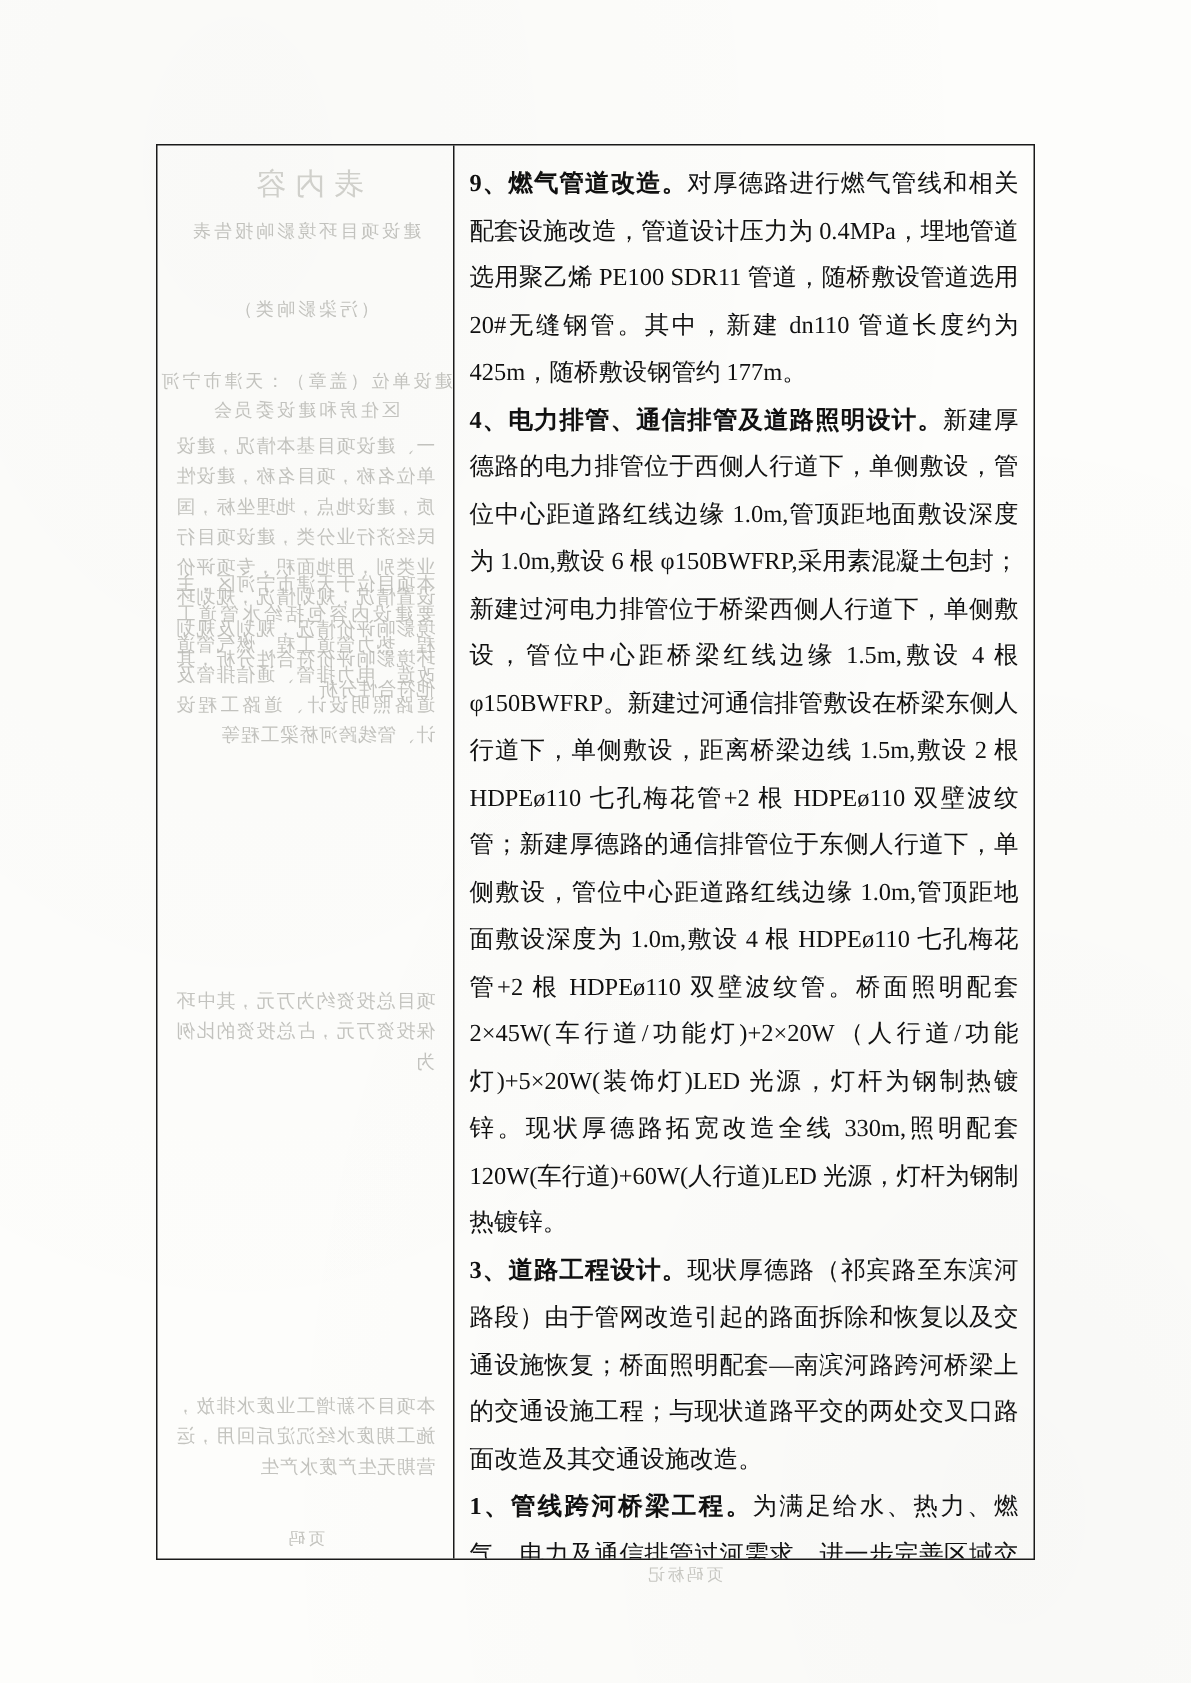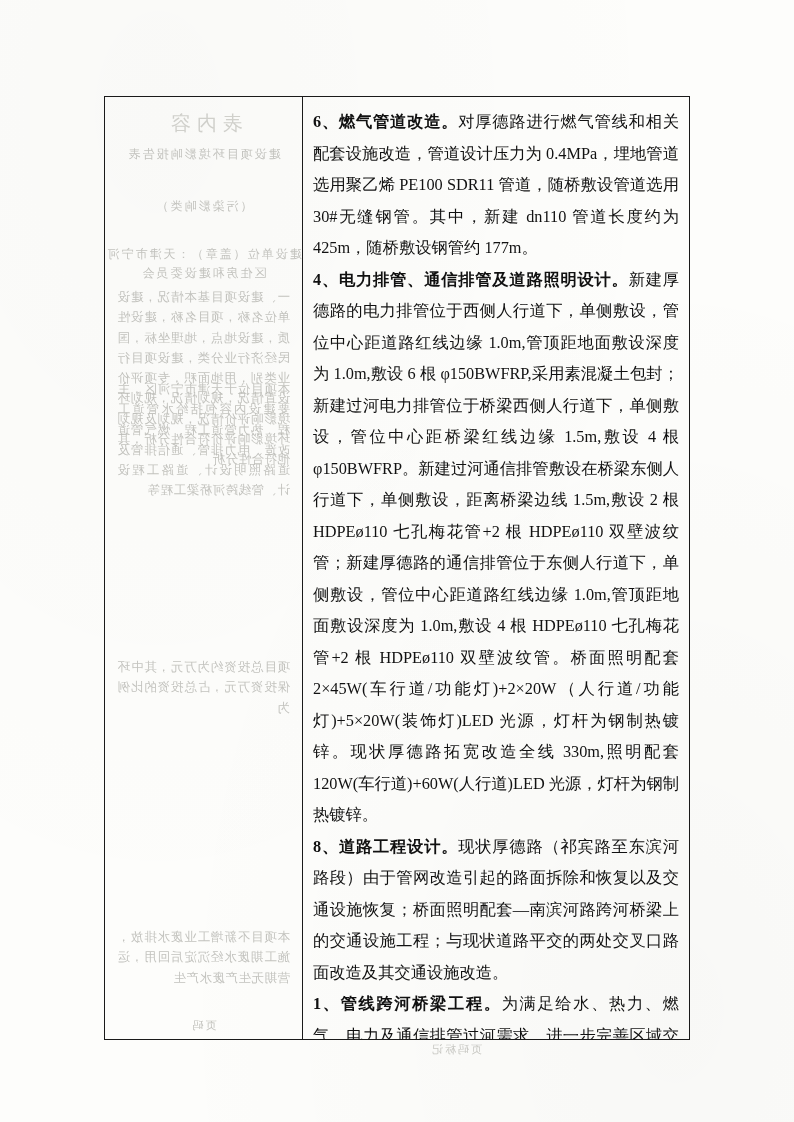--- a/index.html
+++ b/index.html
@@ -152,29 +152,29 @@
       <div class="ghost ghost-block g1">一、建设项目基本情况，建设单位名称，项目名称，建设性质，建设地点，地理坐标，国民经济行业分类，建设项目行业类别，用地面积，专项评价设置情况，规划情况，规划环境影响评价情况，规划及规划环境影响评价符合性分析，其他符合性分析</div>
       <div class="ghost ghost-block g2">本项目位于天津市宁河区，主要建设内容包括给水管道工程、热力管道工程、燃气管道改造、电力排管、通信排管及道路照明设计、道路工程设计、管线跨河桥梁工程等</div>
       <div class="ghost ghost-block g3">项目总投资约为万元，其中环保投资万元，占总投资的比例为</div>
       <div class="ghost ghost-block g4">本项目不新增工业废水排放，施工期废水经沉淀后回用，运营期无生产废水产生</div>
       <div class="ghost-foot">页码</div>
     </div>
 
     <div class="col-right">
 
       <p class="para">
-        <span class="lead">6、燃气管道改造。</span><span>对厚德路进行燃气管线和相关配套设施改造，管道设计压力为 0.4MPa，埋地管道选用聚乙烯 PE100 SDR11 管道，随桥敷设管道选用 30#无缝钢管。其中，新建 dn110 管道长度约为 425m，随桥敷设钢管约 177m。</span>
+        <span class="lead">9、燃气管道改造。</span><span>对厚德路进行燃气管线和相关配套设施改造，管道设计压力为 0.4MPa，埋地管道选用聚乙烯 PE100 SDR11 管道，随桥敷设管道选用 20#无缝钢管。其中，新建 dn110 管道长度约为 425m，随桥敷设钢管约 177m。</span>
       </p>
 
       <p class="para">
         <span class="lead">4、电力排管、通信排管及道路照明设计。</span><span>新建厚德路的电力排管位于西侧人行道下，单侧敷设，管位中心距道路红线边缘 1.0m,管顶距地面敷设深度为 1.0m,敷设 6 根 φ150BWFRP,采用素混凝土包封；新建过河电力排管位于桥梁西侧人行道下，单侧敷设，管位中心距桥梁红线边缘 1.5m,敷设 4 根 φ150BWFRP。新建过河通信排管敷设在桥梁东侧人行道下，单侧敷设，距离桥梁边线 1.5m,敷设 2 根 HDPEø110 七孔梅花管+2 根 HDPEø110 双壁波纹管；新建厚德路的通信排管位于东侧人行道下，单侧敷设，管位中心距道路红线边缘 1.0m,管顶距地面敷设深度为 1.0m,敷设 4 根 HDPEø110 七孔梅花管+2 根 HDPEø110 双壁波纹管。桥面照明配套 2×45W(车行道/功能灯)+2×20W（人行道/功能灯)+5×20W(装饰灯)LED 光源，灯杆为钢制热镀锌。现状厚德路拓宽改造全线 330m,照明配套 120W(车行道)+60W(人行道)LED 光源，灯杆为钢制热镀锌。</span>
       </p>
 
       <p class="para">
-        <span class="lead">8、道路工程设计。</span><span>现状厚德路（祁宾路至东滨河路段）由于管网改造引起的路面拆除和恢复以及交通设施恢复；桥面照明配套—南滨河路跨河桥梁上的交通设施工程；与现状道路平交的两处交叉口路面改造及其交通设施改造。</span>
+        <span class="lead">3、道路工程设计。</span><span>现状厚德路（祁宾路至东滨河路段）由于管网改造引起的路面拆除和恢复以及交通设施恢复；桥面照明配套—南滨河路跨河桥梁上的交通设施工程；与现状道路平交的两处交叉口路面改造及其交通设施改造。</span>
       </p>
 
       <p class="para">
         <span class="lead">1、管线跨河桥梁工程。</span><span>为满足给水、热力、燃气、电力及通信排管过河需求，进一步完善区域交通路网功能，新建跨西汉水桥梁一座，桥梁全长 164m,跨径布置 35m+31m+31m+31m+35m,桥面全宽 18m。设计给水管及燃气管采用桥梁两侧敷设方式，热力管、电力及通信排管理置于人行道下方，管线跨河桥梁及配套附属工程。</span>
       </p>
 
     </div>
   </div>
 
   <div class="footer-mark">页码标记</div>

